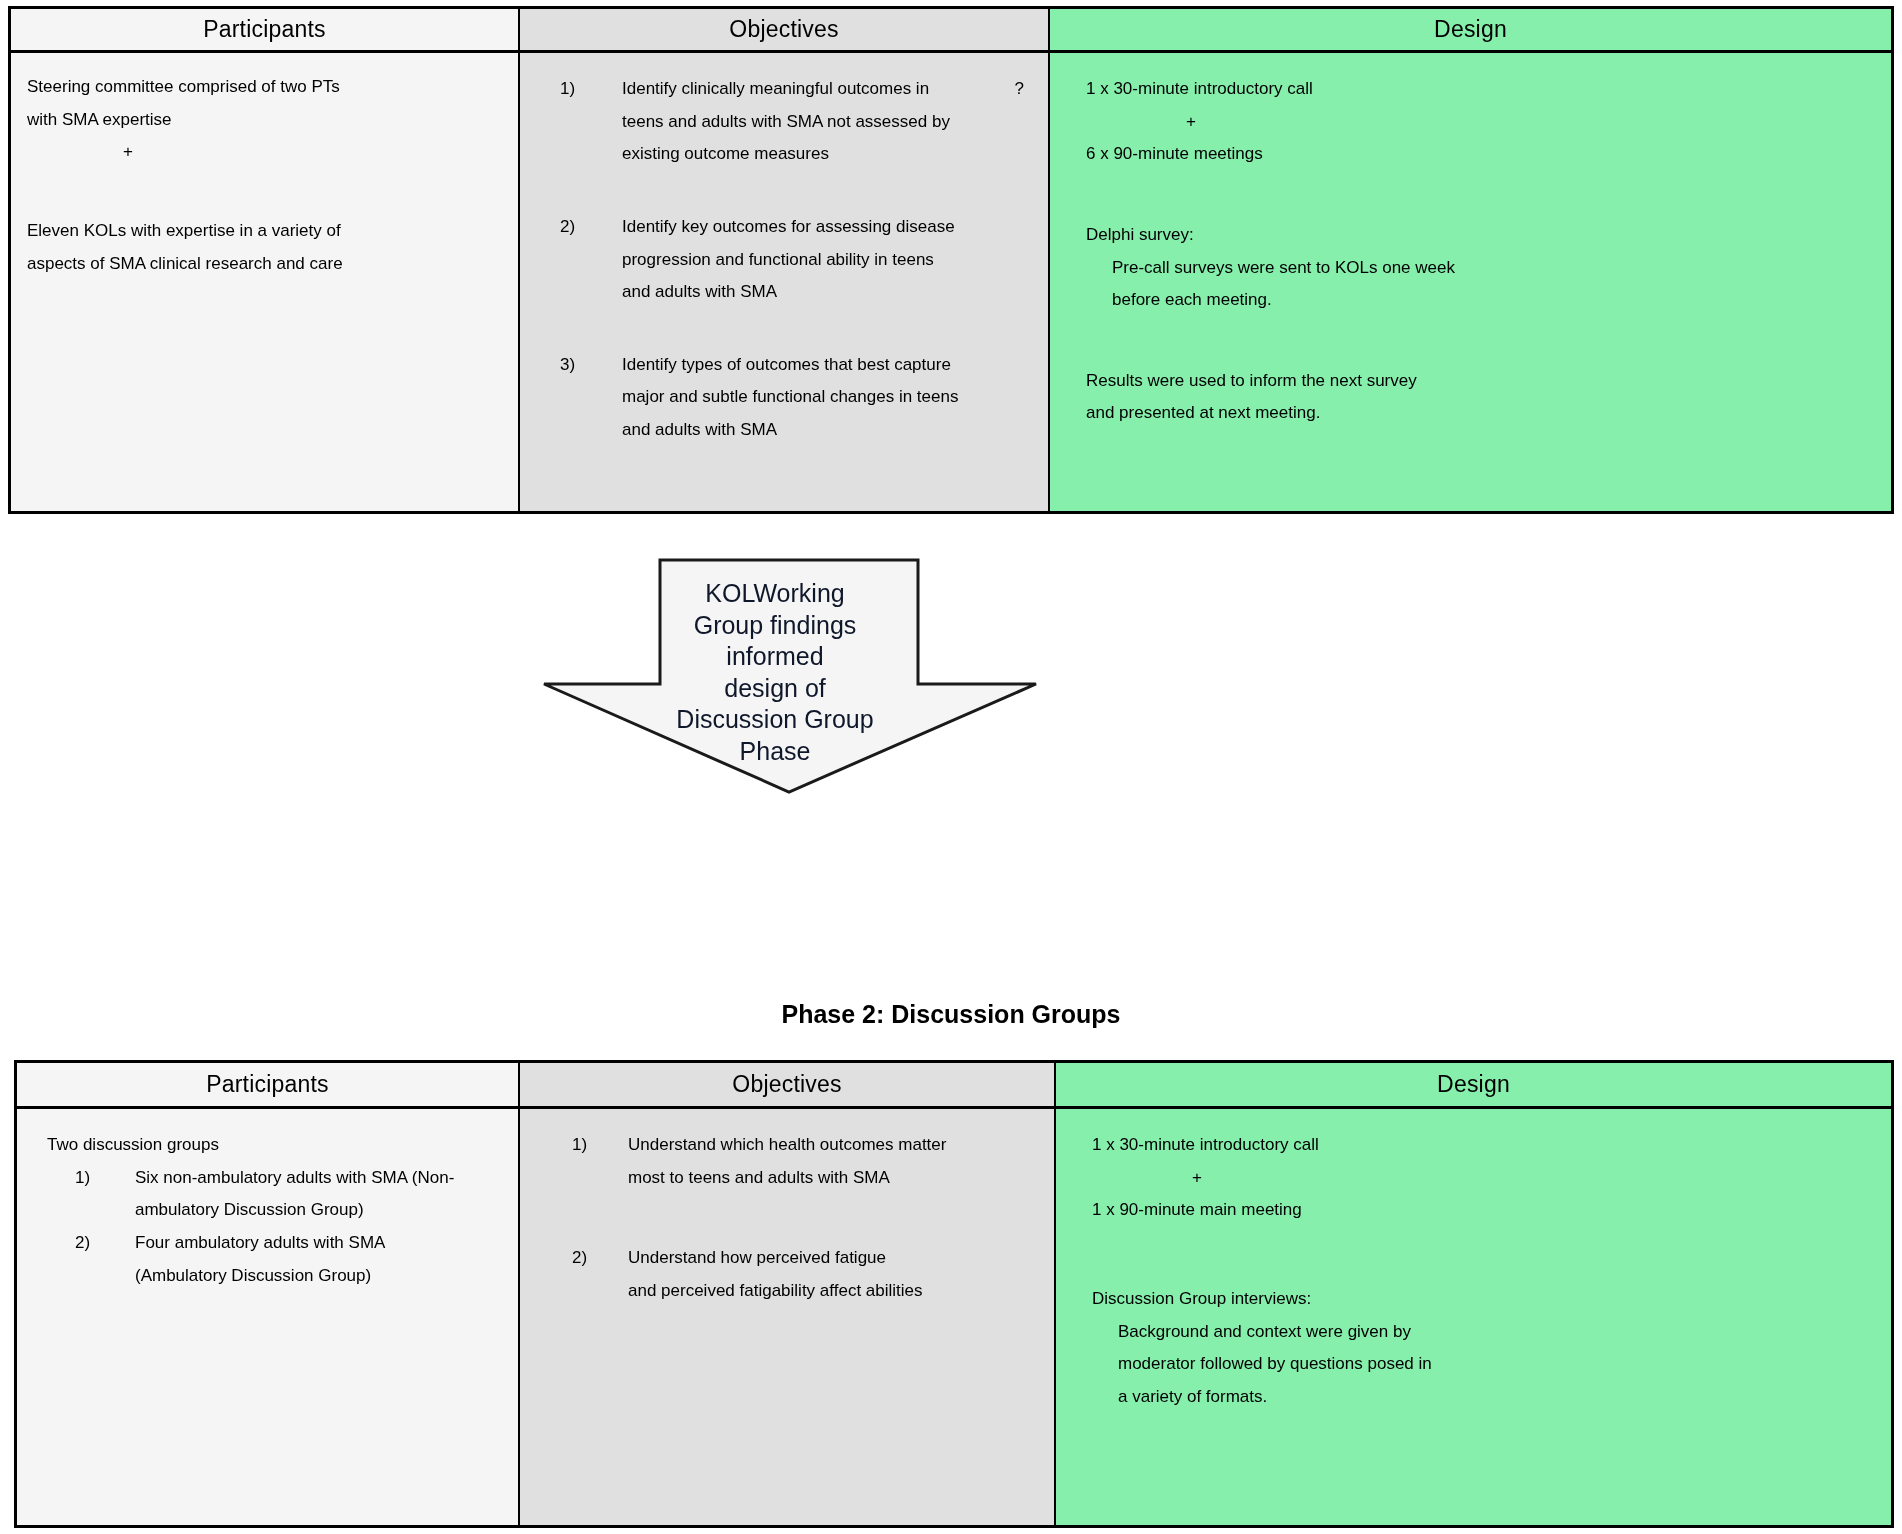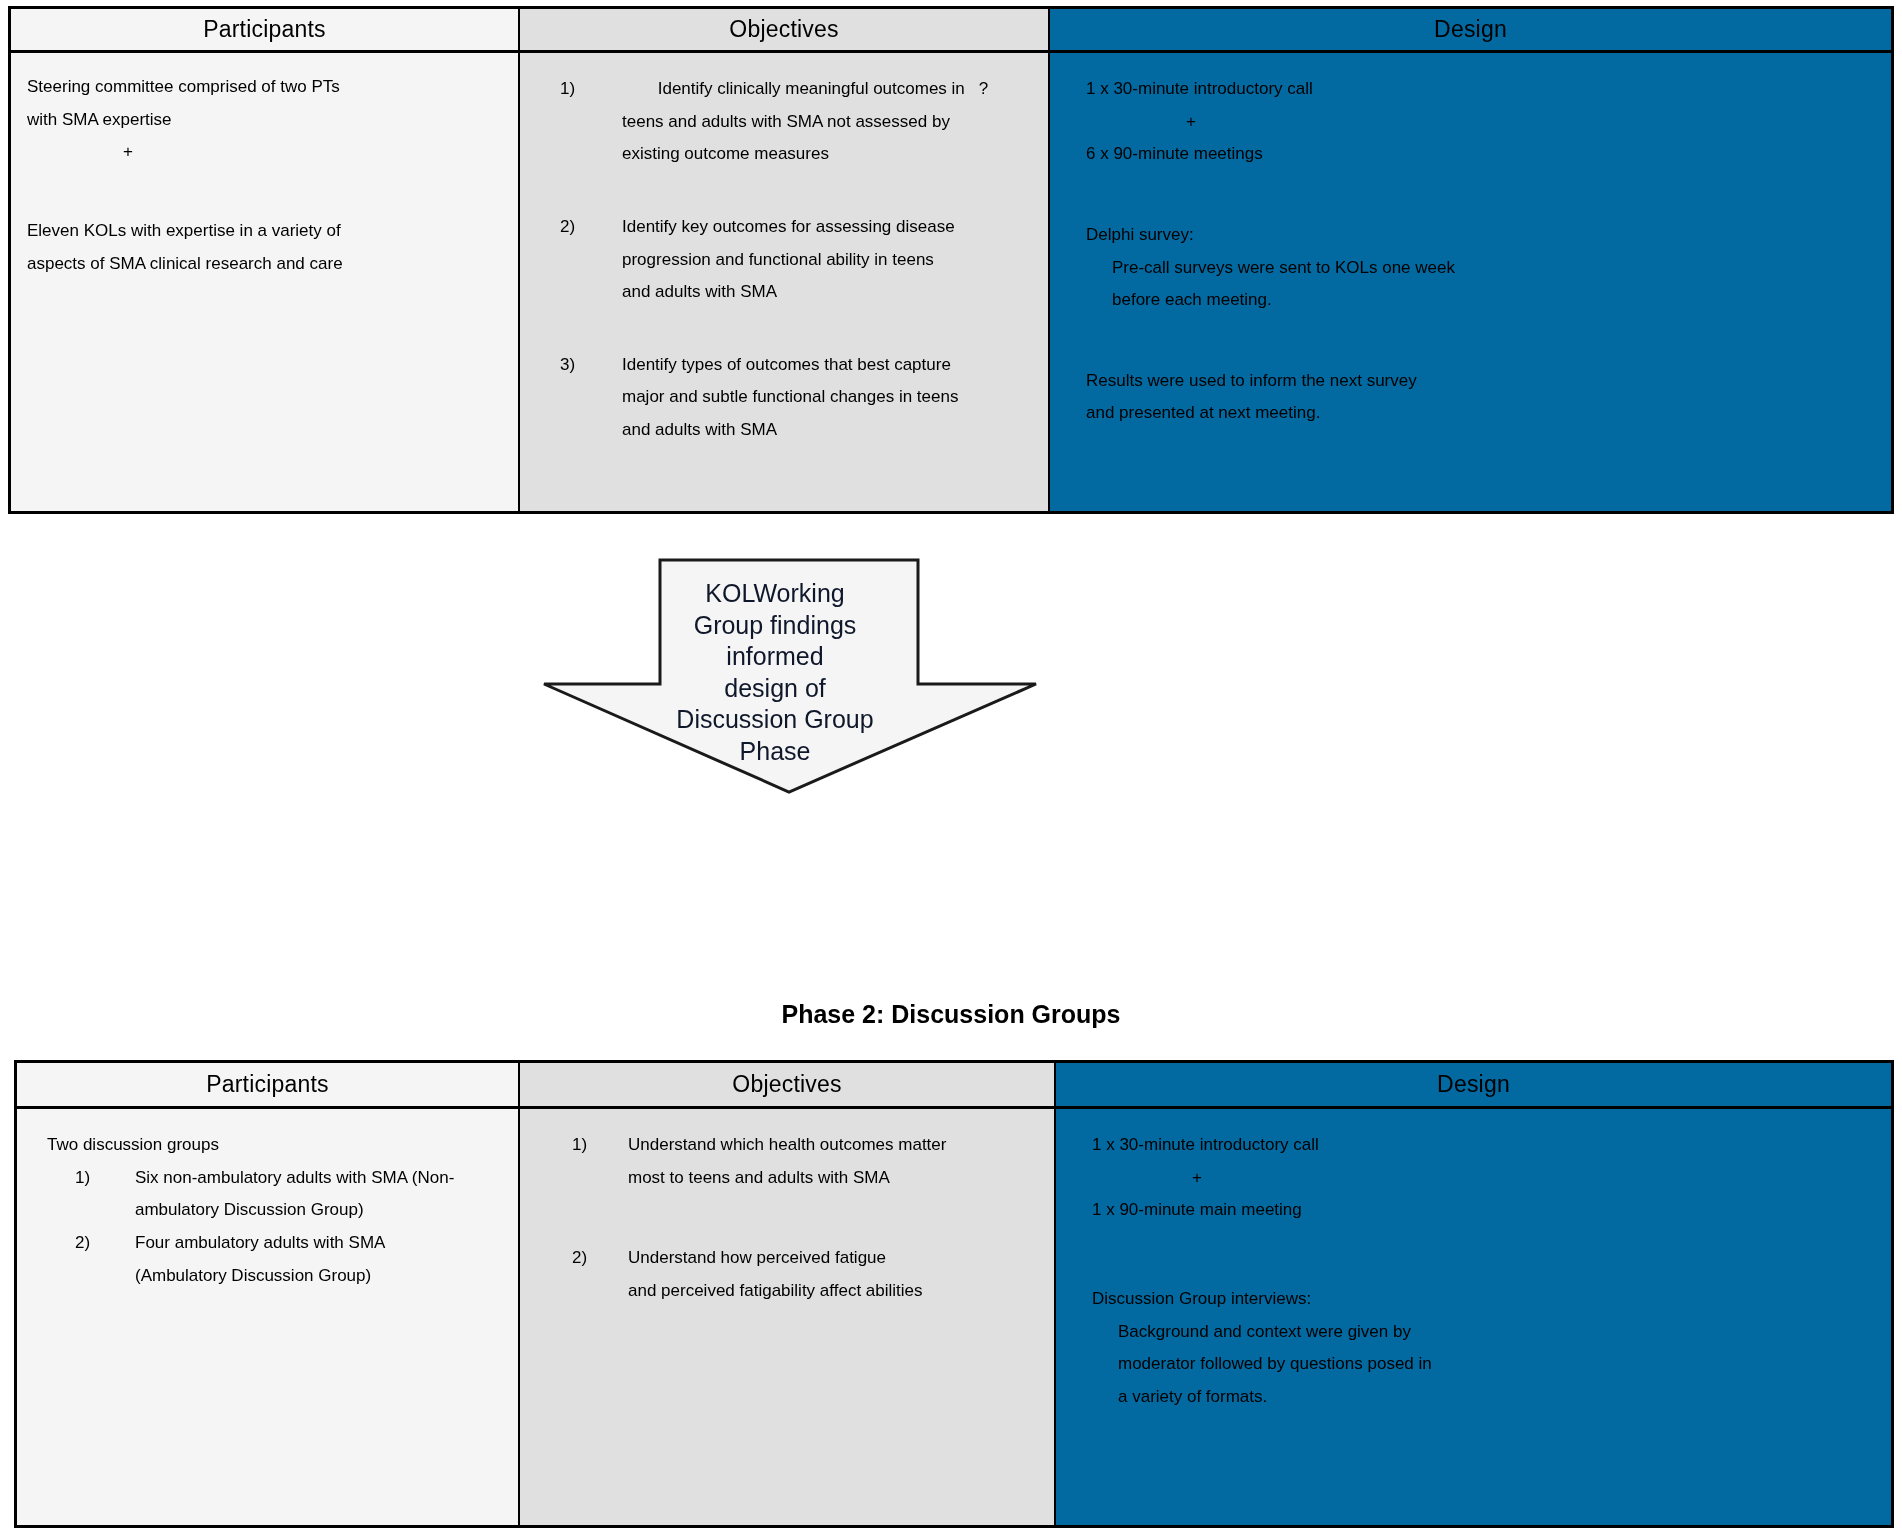--- a/index.html
+++ b/index.html
@@ -54,21 +54,21 @@
   }
 
   .col {
     position: relative;
     box-sizing: border-box;
     display: flex;
     flex-direction: column;
   }
   .col.participants { background: #f5f5f5; border-right: 2px solid #000; }
   .col.objectives   { background: #e0e0e0; }
-  .col.design       { background: #0369a1; border-left: 2px solid #000; }
+  .col.design       { background: #86efac; border-left: 2px solid #000; }
 
   .col-header {
     height: 44px;
     display: flex;
     align-items: center;
     justify-content: center;
     font-size: 23px;
     letter-spacing: 0.2px;
     border-bottom: 3px solid #000000;
     box-sizing: border-box;
@@ -113,21 +113,21 @@
   .num-text { flex: 1 1 auto; }
 
   
   #t1-objectives .col-body { padding-left: 40px; padding-top: 20px; padding-right: 18px; }
   #t2-objectives .col-body { padding-left: 52px; padding-top: 20px; padding-right: 22px; }
   #t2-objectives .num-marker { width: 56px; }
 
   
   .obj-line-1 {
     display: flex;
-    justify-content: center;
+    justify-content: space-between;
     align-items: baseline;
     gap: 14px;
   }
   .q-mark { flex: 0 0 auto; padding-right: 6px; }
 
   
   #t1-design .col-body, #t2-design .col-body { padding-left: 36px; padding-top: 20px; }
   .sub-indent { padding-left: 26px; }
   .group-gap { margin-top: 48px; }
   .group-gap-lg { margin-top: 56px; }

